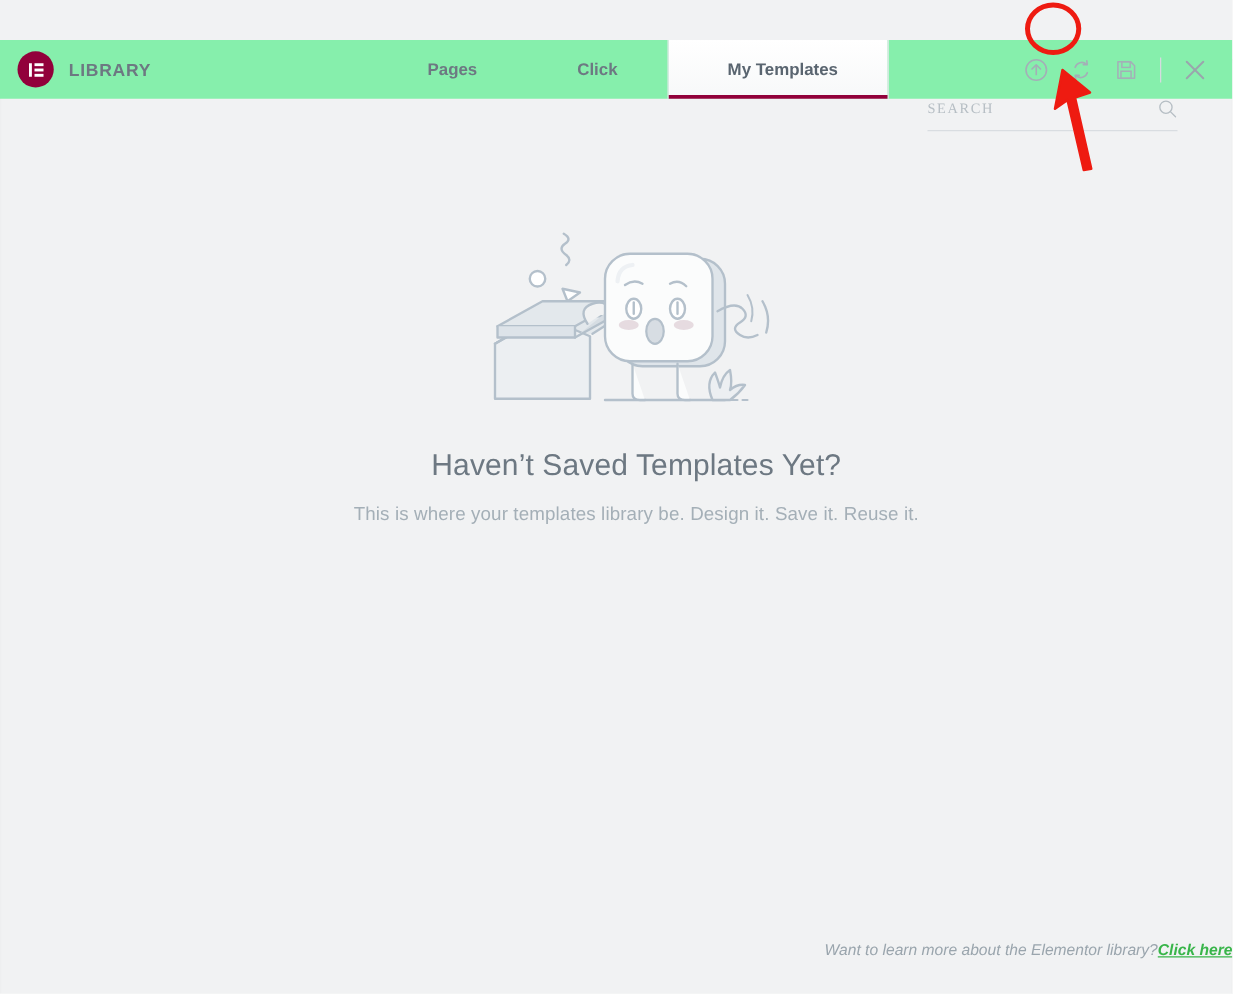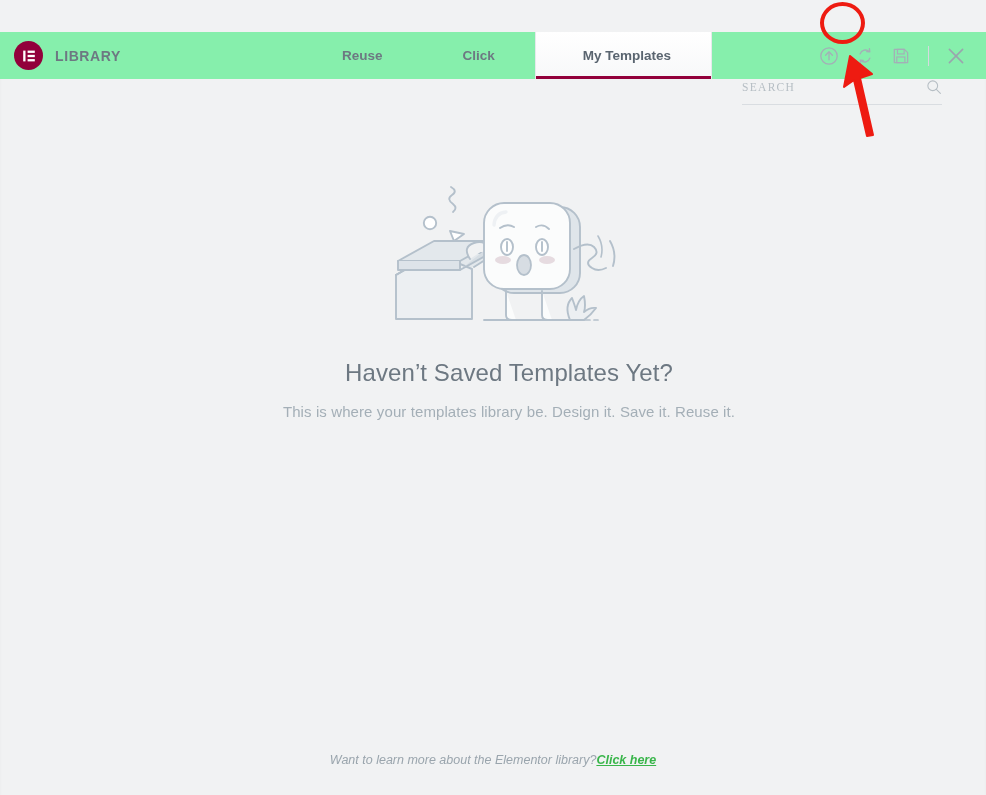--- a/index.html
+++ b/index.html
@@ -220,21 +220,21 @@
     font-weight: normal;
     letter-spacing: 0.1px;
   }
 
   
   .footer-note {
     position: absolute;
     bottom: 28px;
     left: 0;
     width: 986px;
-    text-align: center;
+    text-align: right;
     font-size: 12.5px;
     font-style: italic;
     color: #9aa5ad;
   }
   .footer-link {
     font-style: italic;
     font-weight: bold;
     color: #39b54a;
     text-decoration: underline;
     cursor: pointer;
@@ -253,21 +253,21 @@
           <rect x="2.2" y="2.6" width="2.3" height="10.8" fill="#ffffff"></rect>
           <rect x="6.6" y="2.6" width="7.2" height="2.3" fill="#ffffff"></rect>
           <rect x="6.6" y="6.85" width="7.2" height="2.3" fill="#ffffff"></rect>
           <rect x="6.6" y="11.1" width="7.2" height="2.3" fill="#ffffff"></rect>
         </svg>
       </span>
       <span class="logo-text">LIBRARY</span>
     </div>
 
     <div class="tabs">
-      <button class="tab">Reuse</button>
+      <button class="tab">Pages</button>
       <button class="tab">Click</button>
       <button class="tab active">My Templates</button>
     </div>
 
     <div class="header-actions">
 
       <span class="hicon">
         <svg width="20" height="20" viewBox="0 0 20 20" aria-hidden="true">
           <circle cx="10" cy="10" r="8.2" fill="none" stroke="#a4afb7" stroke-width="1.3"></circle>
           <line x1="10" y1="14.2" x2="10" y2="5.9" stroke="#a4afb7" stroke-width="1.3"></line>

